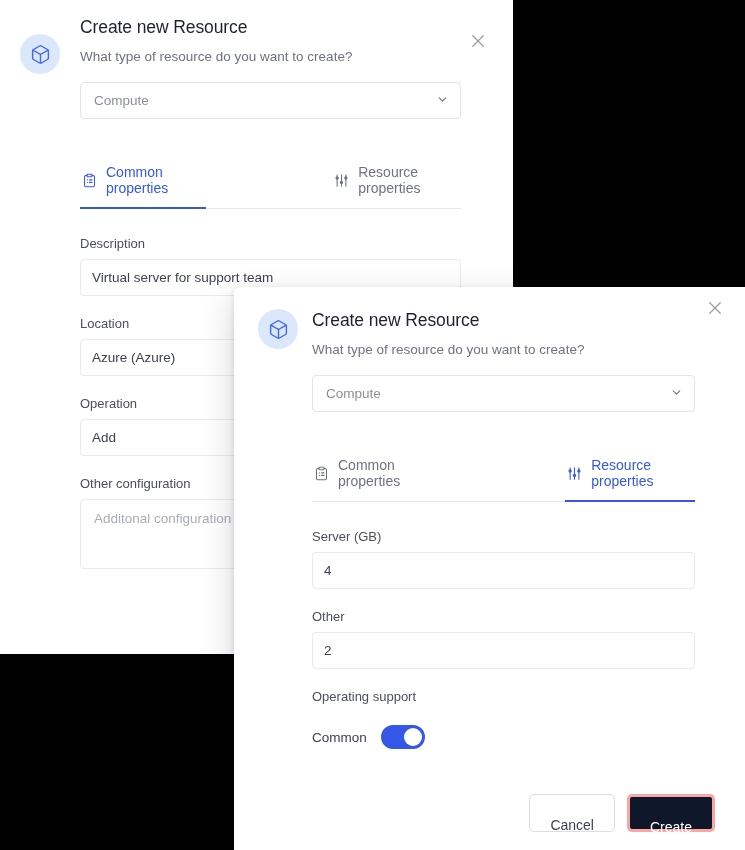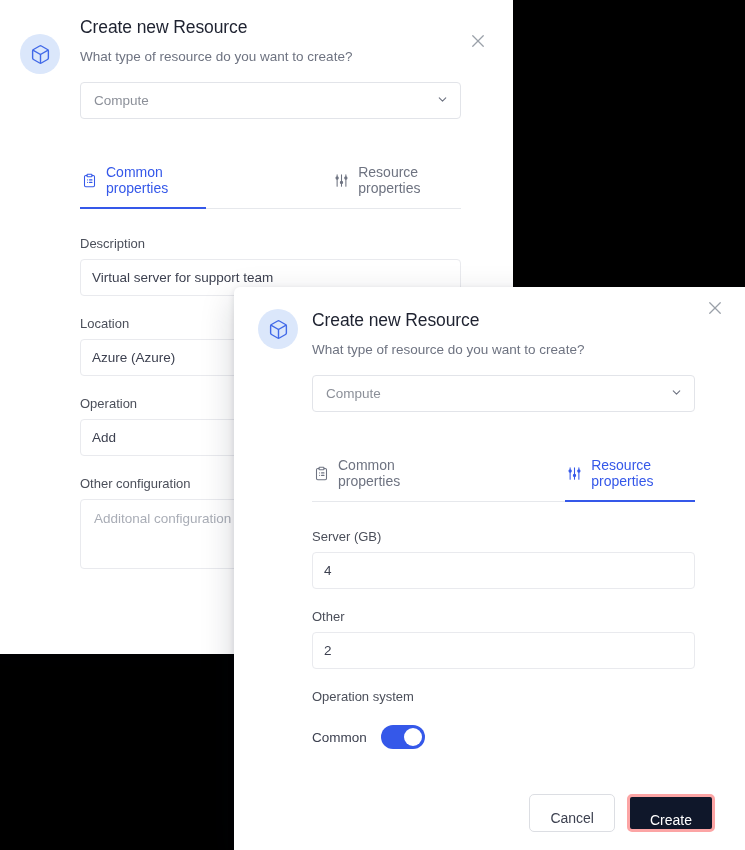--- a/index.html
+++ b/index.html
@@ -198,21 +198,21 @@
     position: absolute;
     right: 30px;
     bottom: 18px;
     display: flex;
     gap: 12px;
   }
   .btn {
     font-family: "Liberation Sans", sans-serif;
     font-size: 14px;
     border-radius: 5px;
-    padding: 5px 20px;
+    padding: 12px 20px;
     height: 38px;
     line-height: 36px;
     cursor: pointer;
     box-sizing: border-box;
   }
   .btn-secondary {
     background: #ffffff;
     border: 1px solid #dcdee3;
     color: #3d4150;
   }
@@ -400,21 +400,21 @@
       <div class="field-label">Server (GB)</div>
       <input class="text-input" type="text" value="4" style="">
     </div>
 
     <div style="margin-top:19px;">
       <div class="field-label">Other</div>
       <input class="text-input" type="text" value="2" style="">
     </div>
 
     <div style="margin-top:19px;">
-      <div class="field-label">Operation system</div>
+      <div class="field-label">Operating support</div>
     </div>
 
     <div class="toggle-row" style="margin-top:20px;">
       <span class="toggle-label">Common</span>
       <div class="toggle">
         <div class="knob"></div>
       </div>
     </div>
   </div>
 

